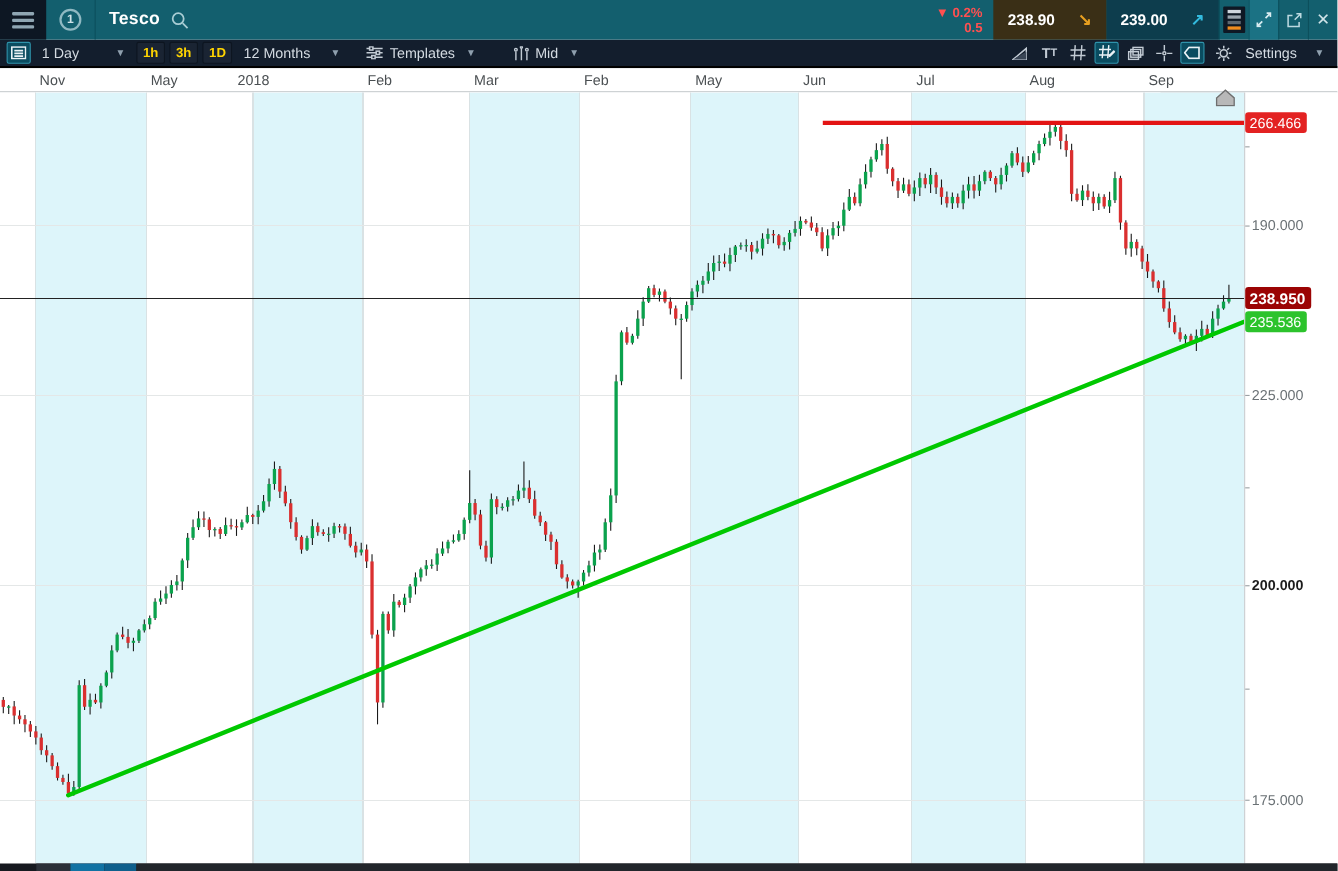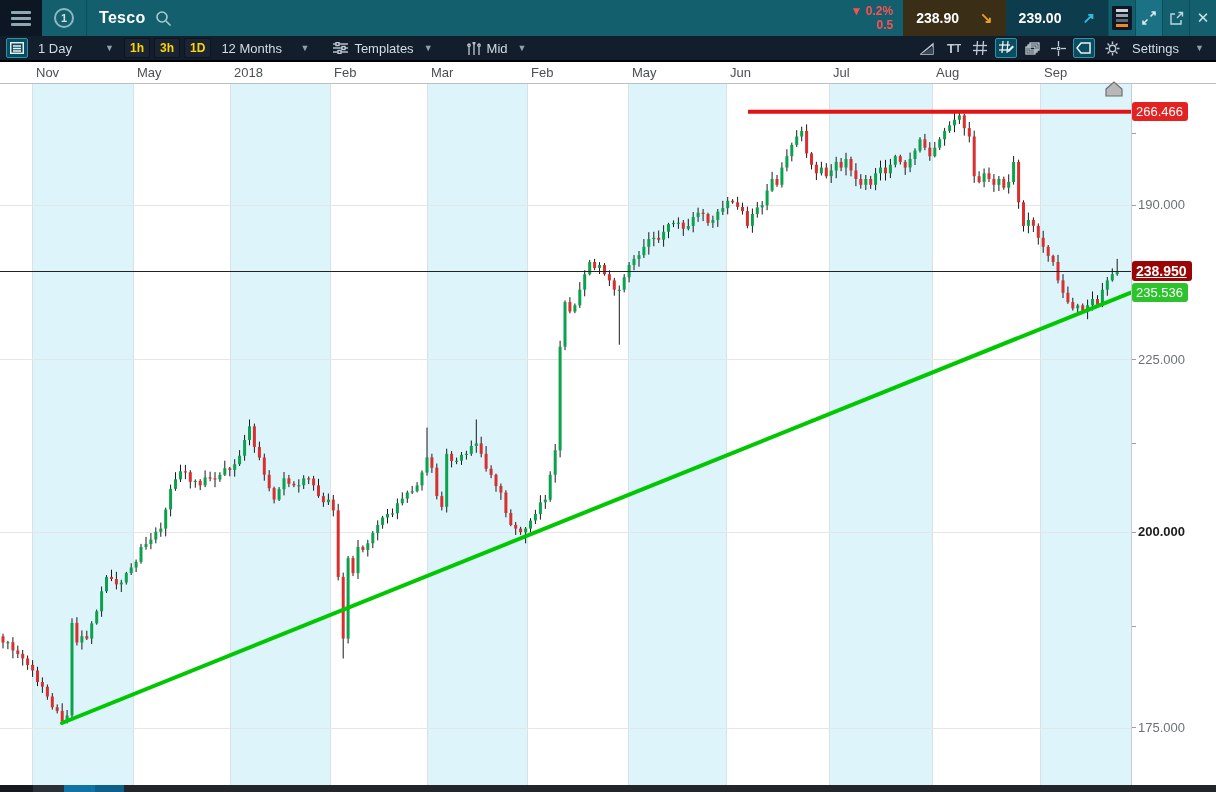--- a/index.html
+++ b/index.html
@@ -46,21 +46,21 @@
 
   
   .chartwrap { position:relative; width:1055px; height:701px; background:#fff; }
   .chartsvg { position:absolute; left:0; top:0; cursor:crosshair; }
   .axis { position:absolute; left:1131px; top:0; width:85px; height:701px; background:#fff; border-left:1px solid #c9cdd0; cursor:ns-resize; }
   .axlabel { position:absolute; left:6px; font-size:13px; color:#6b7276; }
   .axlabel.bold { color:#1c1c1c; font-weight:bold; }
   .axtick { position:absolute; left:0; width:4px; height:1px; background:#9aa0a3; }
   .badge { position:absolute; left:0; color:#fff; font-size:13px; padding:2px 5px 2px 4px; border-radius:3px; white-space:nowrap; }
   .badge.res  { background:#e32222; top:18px; }
-  .badge.cur  { background:#9b0404; font-weight:bold; top:177px; font-size:14px;text-decoration:underline; }
+  .badge.cur  { background:#9b0404; font-weight:bold; top:177px; font-size:14px; }
   .badge.low  { background:#2cc32c; top:199px; }
   .scrollbtn { position:absolute; left:1104px; top:-3px; width:20px; height:16px; z-index:6; cursor:pointer; }
 
   
   .bottom { position:relative; width:1216px; height:7px; background:#16191f; }
   .bseg { position:absolute; top:0; height:7px; }
 </style>
 </head>
 <body>
 
@@ -236,21 +236,21 @@
         </g>
       </svg>
     <span>Settings</span>
       <span class="caret">▼</span>
   </div>
 </div>
 
 <div class="months" id="months-row">
     <div class="mlabel" style="left: 36px;">Nov</div>
     <div class="mlabel" style="left: 137px;">May</div>
-    <div class="mlabel" style="left: 234px;">2018</div>
+    <div class="mlabel" style="left: 216px;">2018</div>
     <div class="mlabel" style="left: 334px;">Feb</div>
     <div class="mlabel" style="left: 431px;">Mar</div>
     <div class="mlabel" style="left: 531px;">Feb</div>
     <div class="mlabel" style="left: 632px;">May</div>
     <div class="mlabel" style="left: 730px;">Jun</div>
     <div class="mlabel" style="left: 833px;">Jul</div>
     <div class="mlabel" style="left: 936px;">Aug</div>
     <div class="mlabel" style="left: 1044px;">Sep</div>
   </div>
 

